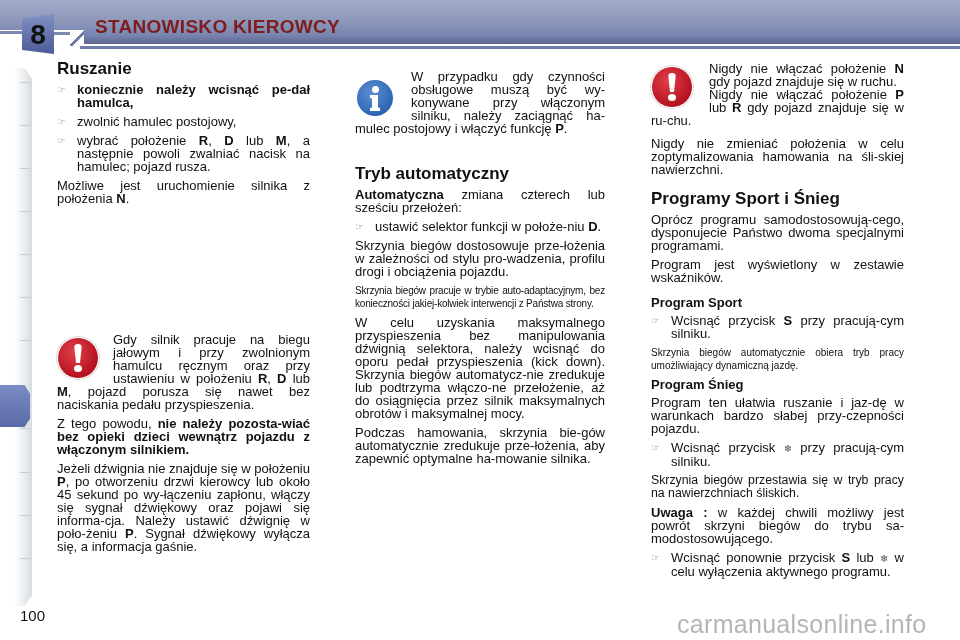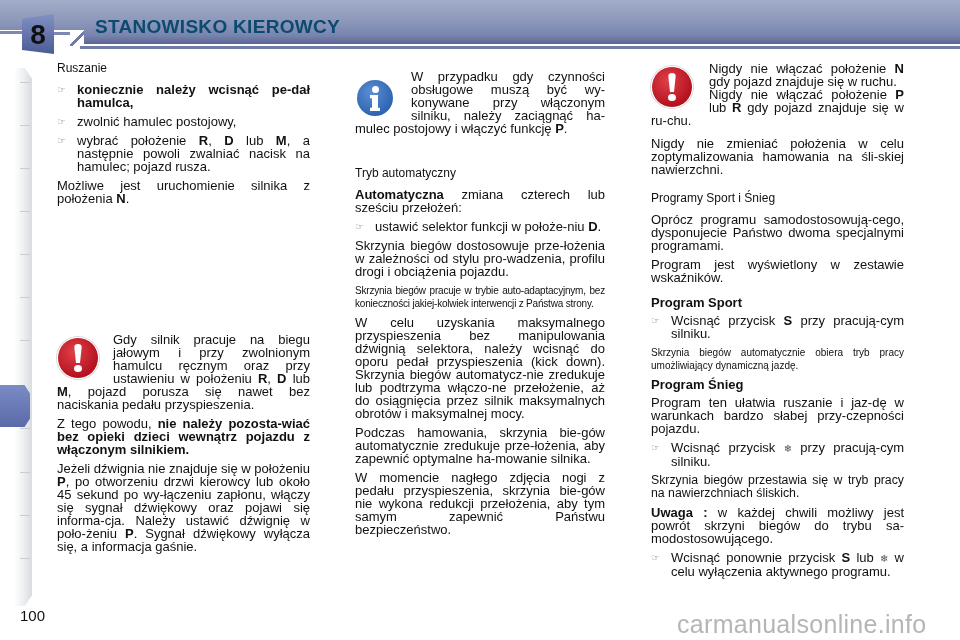--- a/index.html
+++ b/index.html
@@ -36,21 +36,21 @@
     clip-path: polygon(0 12%, 100% 0, 100% 100%, 0 90%);
     display: flex; align-items: center; justify-content: center;
   }
   .chapter-badge span {
     font-family: "Liberation Sans", sans-serif; font-weight: bold; font-size: 28px; color: #111;
     margin-top: 2px;
   }
   .header-title {
     position: absolute; left: 95px; top: 16px;
     font-family: "Liberation Sans", sans-serif; font-weight: bold; font-size: 19px;
-    color: #0c4a6e; letter-spacing: 0.3px;
+    color: #7f1d1d; letter-spacing: 0.3px;
   }
   .header-notch {
     position: absolute; left: 70px; top: 30px; width: 14px; height: 16px;
     background: linear-gradient(135deg, #fff 49%, #6f7ca8 50%, #6f7ca8 60%, #fff 61%);
   }
 
   
   .tab-strip {
     position: absolute; left: 14px; top: 68px; width: 18px; height: 538px;
     background: linear-gradient(90deg, #ffffff 0%, #eef0f2 50%, #d8dbdf 100%);
@@ -61,21 +61,21 @@
   }
   .tab-active {
     position: absolute; left: 0; top: 385px; width: 30px; height: 42px;
     background: linear-gradient(#7b8bc4, #5a6aa8);
     clip-path: polygon(0 0, 82% 0, 100% 20%, 100% 80%, 82% 100%, 0 100%);
   }
 
   
   .col { position: absolute; font-size: 13px; line-height: 13px; }
   .col p { margin: 0 0 6px 0; text-align: justify; }
-  .col h2 { font-size: 12px; font-weight: normal; margin: 0 0 8px 0; }
+  .col h2 { font-size: 17px; font-weight: bold; margin: 0 0 8px 0; }
   .col h3 { font-size: 13px; font-weight: bold; margin: 0 0 5px 0; }
   .bullet { display: flex; margin: 0 0 6px 0; }
   .bullet .hand {
     width: 20px; flex: none; color: #888; font-size: 10px; line-height: 13px;
   }
   .bullet .btext { flex: 1; text-align: justify; }
   b { font-weight: bold; }
 
   .col1 { left: 57px; top: 62px; width: 253px; }
   .col2 { left: 355px; top: 70px; width: 250px; }
@@ -186,21 +186,20 @@
   <h2>Tryb automatyczny</h2>
   <p><b>Automatyczna</b><span> zmiana czterech lub sześciu przełożeń:</span></p>
   <div class="bullet">
     <span class="hand">☞</span>
     <span class="btext"><span>ustawić selektor funkcji w położe-niu </span><b>D</b><span>.</span></span>
   </div>
   <p>Skrzynia biegów dostosowuje prze-łożenia w zależności od stylu pro-wadzenia, profilu drogi i obciążenia pojazdu.</p>
   <p style="font-size:10px; letter-spacing:-0.2px;">Skrzynia biegów pracuje w trybie auto-adaptacyjnym, bez konieczności jakiej-kolwiek interwencji z Państwa strony.</p>
   <p>W celu uzyskania maksymalnego przyspieszenia bez manipulowania dźwignią selektora, należy wcisnąć do oporu pedał przyspieszenia (kick down). Skrzynia biegów automatycz-nie zredukuje lub podtrzyma włączo-ne przełożenie, aż do osiągnięcia przez silnik maksymalnych obrotów i maksymalnej mocy.</p>
   <p>Podczas hamowania, skrzynia bie-gów automatycznie zredukuje prze-łożenia, aby zapewnić optymalne ha-mowanie silnika.</p>
-  <p>W momencie nagłego zdjęcia nogi z pedału przyspieszenia, skrzynia bie-gów nie wykona redukcji przełożenia, aby tym samym zapewnić Państwu bezpieczeństwo.</p>
 </div>
 
 <div class="col col3">
   <div>
     <p style="margin-bottom:10px;"><span class="icon-warning" style="margin-right:16px;"></span><span>Nigdy nie włączać położenie </span><b>N</b><span> gdy pojazd znajduje się w ruchu.</span><br><span>Nigdy nie włączać położenie </span> <b>P</b><span> lub </span><b>R</b><span> gdy pojazd znajduje się w ru-chu.</span></p>
     <p>Nigdy nie zmieniać położenia w celu zoptymalizowania hamowania na śli-skiej nawierzchni.</p>
   </div>
   <div class="spacer-sport"></div>
   <h2>Programy Sport i Śnieg</h2>
   <p>Oprócz programu samodostosowują-cego, dysponujecie Państwo dwoma specjalnymi programami.</p>

